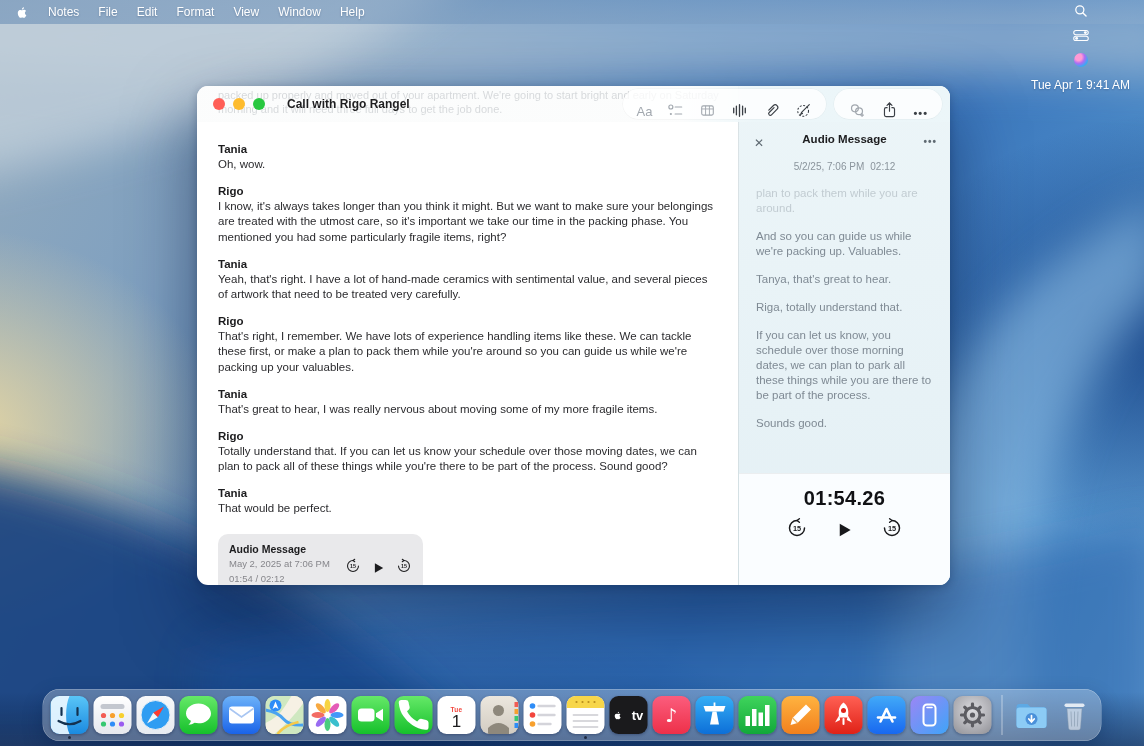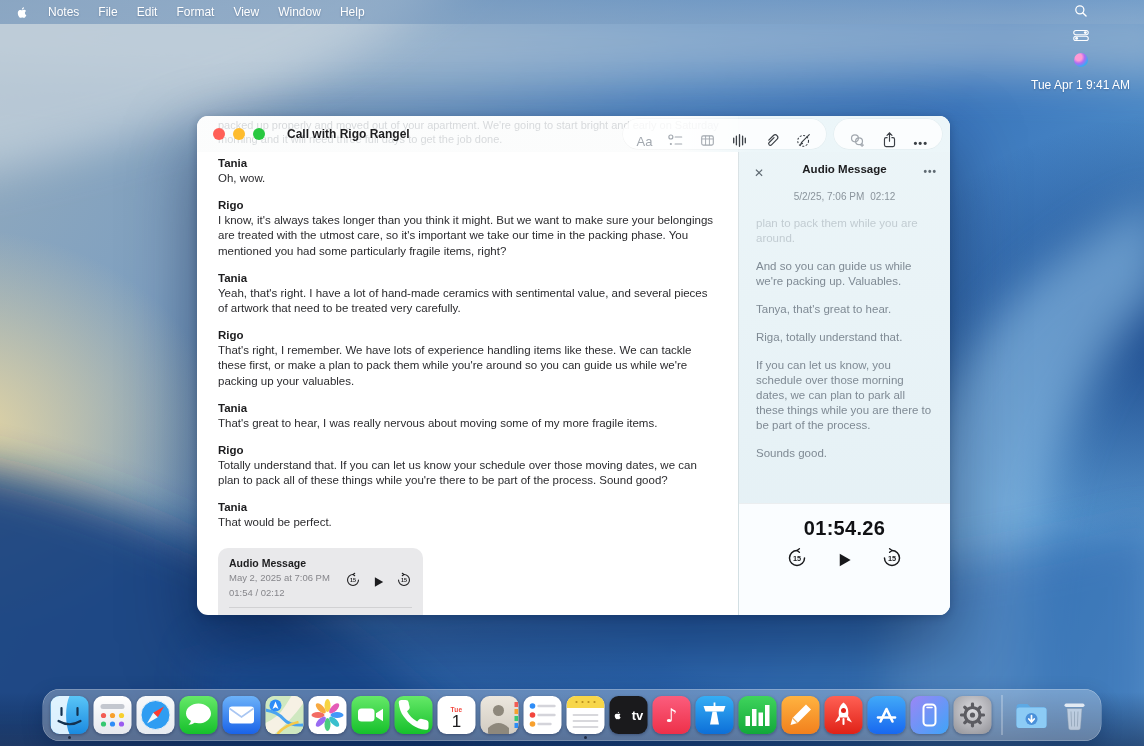--- a/index.html
+++ b/index.html
@@ -27,21 +27,21 @@
   .mb-left { display:flex; align-items:center; gap:19px; }
   .mb-app { font-weight:400; }
   .mb-item { cursor:default; }
   .mb-right { margin-left:auto; display:flex; align-items:center; gap:11px;flex-direction:column; }
   .mb-right svg { display:block; }
   .siri-orb { width:14px; height:14px; border-radius:50%;
     background:radial-gradient(circle at 32% 30%, #ff9ad5 0 25%, #b06df0 45%, #3fa4f8 70%, #35d08a 100%); }
   .mb-clock { font-size:12px; }
 
   
-  .win { position:absolute; left:197px; top:116px; width:753px; height:499px;
+  .win { position:absolute; left:197px; top:86px; width:753px; height:499px;
     border-radius:11px; background:#fff; display:flex; z-index:10;
     box-shadow:0 30px 70px rgba(0,18,55,.5), 0 2px 8px rgba(0,18,55,.25); }
 
   .titlebar { position:absolute; top:0; left:0; right:0; height:36px; z-index:6;
     border-radius:11px 11px 0 0; display:flex; align-items:center; padding:0 8px 0 16px;
     background:linear-gradient(90deg, rgba(251,252,252,.9) 0%, rgba(251,252,252,.9) 64%, rgba(236,246,249,.88) 74%, rgba(236,246,249,.88) 100%); }
   .scrolled-ghost { position:absolute; left:21px; top:3px; width:520px; z-index:0;
     font-size:11px; line-height:13.5px; color:rgba(55,65,78,.55); opacity:.34; white-space:nowrap; overflow:hidden; }
   .tb-content { position:relative; z-index:1; display:flex; align-items:center; width:100%; }
   .lights { display:flex; gap:8px; }
@@ -52,21 +52,21 @@
   .toolbar { margin-left:auto; display:flex; gap:8px; align-items:center; }
   .pill { display:flex; align-items:flex-end; gap:15px; background:rgba(255,255,255,.78);
     border-radius:16px; height:30px; padding:0 14px; box-shadow:0 0 0 .5px rgba(0,0,0,.05); }
   .tico { display:flex; align-items:center; color:#3a3f45; }
   .tico.dim { color:#a2a8af; }
   .tico svg { display:block; }
   .aa { font-size:13px; font-weight:500; }
   .dots { font-size:11px; letter-spacing:1px; font-weight:700; }
 
   
-  .note-col { flex:1; position:relative; padding:40px 20px 0 21px; border-radius:11px 0 0 11px; overflow:hidden; }
+  .note-col { flex:1; position:relative; padding:56px 20px 0 21px; border-radius:11px 0 0 11px; overflow:hidden; }
   .blk { margin-top:12px; }
   .blk:first-child { margin-top:0; }
   .speaker { font-size:11.5px; font-weight:700; color:#1c1c1e; line-height:15px; }
   .ptext { font-size:11.5px; color:#2b2b2e; line-height:15.2px; max-width:516px; }
 
   .audio-card { margin-top:17px; width:205px; background:#e9e9eb; border-radius:10px; padding:9px 11px 10px; }
   .ac-top { display:flex; }
   .ac-title { font-size:10.5px; font-weight:700; color:#1c1c1e; }
   .ac-sub { font-size:9.5px; color:#86868b; line-height:13px; margin-top:2px; }
   .ac-ctrls { margin-left:auto; display:flex; align-items:center; gap:11px; color:#1c1c1e; padding-top:8px; }

